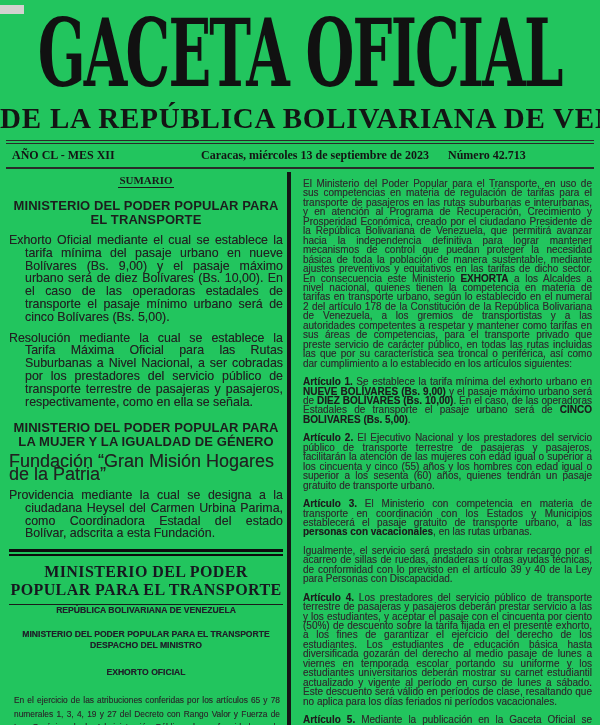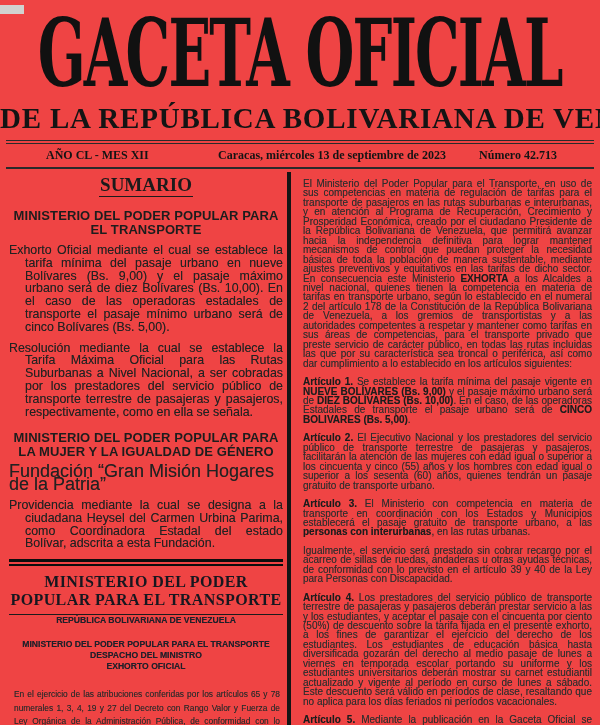--- a/index.html
+++ b/index.html
@@ -1,20 +1,20 @@
 <!DOCTYPE html>
 <html><head>
 <meta charset="utf-8">
 <style>
   * { margin:0; padding:0; box-sizing:border-box; }
   html,body { width:600px; height:725px; }
   body { background:#e9e9e7; font-family:"Liberation Sans", sans-serif; }
   .page {
     position:relative; width:600px; height:725px; overflow:hidden;
-    background:#ef4444; color:#1b1b1b;
+    background:#22c55e; color:#1b1b1b;
   }
   .scan-smudge { position:absolute; top:5px; left:0; width:24px; height:9px; background:#d2d2cf; }
 
   
   .masthead { text-align:center; padding-top:6px; }
   .masthead-title-wrap { height:94px; display:flex; align-items:center; justify-content:center; overflow:visible; }
   .masthead-title {
     font-family:"DejaVu Serif", serif; font-weight:bold; font-size:61px;
     letter-spacing:-2px; white-space:nowrap;
     transform:scale(0.92,1.52); transform-origin:center center;
@@ -22,52 +22,52 @@
   }
   .masthead-subtitle {
     font-family:"Liberation Serif", serif; font-weight:bold; font-size:29px;
     letter-spacing:0.8px; margin-top:2px; white-space:nowrap; color:#141414;
   }
 
   
   .rule-double { height:4px; border-top:1.5px solid #2a2a2a; border-bottom:1.5px solid #2a2a2a; margin:5px 6px 0 6px; }
   .dateline { display:flex; align-items:center; padding:4px 12px 3px 12px;
     font-family:"Liberation Serif", serif; font-weight:bold; font-size:12px; color:#141414; }
-  .dateline .dl-left  { width:170px; text-align:left;margin-left:34px; }
+  .dateline .dl-left  { width:170px; text-align:left; }
   .dateline .dl-center{ flex:1; text-align:center; font-size:12px; }
-  .dateline .dl-right { width:140px; text-align:center; }
+  .dateline .dl-right { width:140px; text-align:left; }
   .rule-single { border-top:2px solid #2a2a2a; margin:1px 6px 0 6px; }
 
   
   .columns { display:flex; height:566px; margin-top:1px; }
   .col-left { width:287px; padding:2px 4px 0 9px; }
   .divider { width:4px; background:#151515; margin-top:2px; }
   .col-right { flex:1; padding:9px 8px 0 12px; }
 
   
   .sumario-heading { text-align:center; font-family:"Liberation Serif", serif;
-    font-weight:bold; font-size:19px; margin-top:2px; }
+    font-weight:bold; font-size:11px; margin-top:2px; }
   .sumario-heading span { border-bottom:1.5px solid #1b1b1b; padding:0 1px 1px 1px; }
   .sec-title { text-align:center; font-weight:bold; font-size:13px; line-height:13.5px;
     margin-top:13px; letter-spacing:0.1px; color:#1d1d1d; }
   .entry { font-size:12.4px; line-height:12.8px; text-align:justify; margin-top:8px;
     padding-left:16px; text-indent:-16px; color:#222; text-shadow:0 0 0.5px rgba(30,30,30,0.45); }
   .sec-sub { font-size:18px; line-height:12.8px; margin-top:7px; color:#222;
     text-shadow:0 0 0.5px rgba(30,30,30,0.45); }
 
   .banner-rule { height:7px; border-top:3px solid #0d0d0d; border-bottom:2.5px solid #0d0d0d; margin-top:9px; }
   .ministry-banner { font-family:"Liberation Serif", serif; font-weight:bold; font-size:16px;
     line-height:17.5px; text-align:center; margin-top:7px; letter-spacing:0.4px; color:#17171f; }
   .banner-underline { border-top:1.5px solid #1b1b1b; margin-top:6px; }
 
   .art-head { text-align:center; font-weight:bold; font-size:8.6px; line-height:11px;
     color:#20202a; text-shadow:0 0 0.4px rgba(30,30,40,0.5); }
   .ah-republic { margin-top:0; }
   .ah-ministry { margin-top:13px; }
-  .ah-title { }
+  .ah-title { margin-top:16px; }
   .art-body { font-size:8.4px; line-height:13.4px; text-align:justify; margin-top:16px;
     padding:0 3px 0 5px; color:#2b2b2b; text-shadow:0 0 0.5px rgba(40,40,40,0.5); }
 
   
   .rp { font-size:10px; line-height:9.45px; text-align:justify; margin-bottom:9px;
     color:#2e2e2e; text-shadow:0 0 0.5px rgba(45,45,45,0.5); }
   .rp b { color:#1c1c1c; }
 </style>
 </head>
 <body>
@@ -115,21 +115,21 @@
         <div>DESPACHO DEL MINISTRO</div>
       </div>
       <div class="art-head ah-title">EXHORTO OFICIAL</div>
       <div class="art-body">En el ejercicio de las atribuciones conferidas por los artículos 65 y 78 numerales 1, 3, 4, 19 y 27 del Decreto con Rango Valor y Fuerza de Ley Orgánica de la Administración Pública, de conformidad con lo previsto en el Decreto N° 2.650, mediante el cual se crea el Ministerio del Poder Popular para el Transporte, de fecha 04 de enero de 2017, publicado en la Gaceta Oficial de la República Bolivariana de Venezuela N° 41.067 de la misma fecha,</div>
     </div>
 
     <div class="divider"></div>
 
     <div class="col-right">
       <p class="rp"><span>El Ministerio del Poder Popular para el Transporte, en uso de sus competencias en materia de regulación de tarifas para el transporte de pasajeros en las rutas suburbanas e interurbanas, y en atención al Programa de Recuperación, Crecimiento y Prosperidad Económica, creado por el ciudadano Presidente de la República Bolivariana de Venezuela, que permitirá avanzar hacia la independencia definitiva para lograr mantener mecanismos de control que puedan proteger la necesidad básica de toda la población de manera sustentable, mediante ajustes preventivos y equitativos en las tarifas de dicho sector. En consecuencia este Ministerio </span><b>EXHORTA</b><span> a los Alcaldes a nivel nacional, quienes tienen la competencia en materia de tarifas en transporte urbano, según lo establecido en el numeral 2 del artículo 178 de la Constitución de la República Bolivariana de Venezuela, a los gremios de transportistas y a las autoridades competentes a respetar y mantener como tarifas en sus áreas de competencias, para el transporte privado que preste servicio de carácter público, en todas las rutas incluidas las que por su característica sea troncal o periférica, así como dar cumplimiento a lo establecido en los artículos siguientes:</span></p>
-      <p class="rp"><b>Artículo 1.</b><span> Se establece la tarifa mínima del pasaje vigente en </span><b>NUEVE BOLÍVARES (Bs. 9,00)</b><span> y el pasaje máximo urbano será de </span><b>DIEZ BOLÍVARES (Bs. 10,00)</b><span>. En el caso, de las operadoras Estadales de transporte el pasaje urbano será de </span><b>CINCO BOLIVARES (Bs. 5,00)</b><span>.</span></p>
+      <p class="rp"><b>Artículo 1.</b><span> Se establece la tarifa mínima del exhorto urbano en </span><b>NUEVE BOLÍVARES (Bs. 9,00)</b><span> y el pasaje máximo urbano será de </span><b>DIEZ BOLÍVARES (Bs. 10,00)</b><span>. En el caso, de las operadoras Estadales de transporte el pasaje urbano será de </span><b>CINCO BOLIVARES (Bs. 5,00)</b><span>.</span></p>
       <p class="rp"><b>Artículo 2.</b><span> El Ejecutivo Nacional y los prestadores del servicio público de transporte terrestre de pasajeras y pasajeros, facilitarán la atención de las mujeres con edad igual o superior a los cincuenta y cinco (55) años y los hombres con edad igual o superior a los sesenta (60) años, quienes tendrán un pasaje gratuito de transporte urbano.</span></p>
-      <p class="rp"><b>Artículo 3.</b><span> El Ministerio con competencia en materia de transporte en coordinación con los Estados y Municipios establecerá el pasaje gratuito de transporte urbano, a las </span><b>personas con interurbanas</b><span>, en las rutas urbanas.</span></p>
+      <p class="rp"><b>Artículo 3.</b><span> El Ministerio con competencia en materia de transporte en coordinación con los Estados y Municipios establecerá el pasaje gratuito de transporte urbano, a las </span><b>personas con vacacionales</b><span>, en las rutas urbanas.</span></p>
       <p class="rp"><span>Igualmente, el servicio será prestado sin cobrar recargo por el acarreo de sillas de ruedas, andaderas u otras ayudas técnicas, de conformidad con lo previsto en el artículo 39 y 40 de la Ley para Personas con Discapacidad.</span></p>
       <p class="rp"><b>Artículo 4.</b><span> Los prestadores del servicio público de transporte terrestre de pasajeras y pasajeros deberán prestar servicio a las y los estudiantes, y aceptar el pasaje con el cincuenta por ciento (50%) de descuento sobre la tarifa fijada en el presente exhorto, a los fines de garantizar el ejercicio del derecho de los estudiantes. Los estudiantes de educación básica hasta diversificada gozarán del derecho al medio pasaje de lunes a viernes en temporada escolar portando su uniforme y los estudiantes universitarios deberán mostrar su carnet estudiantil actualizado y vigente al período en curso de lunes a sábado. Este descuento será válido en períodos de clase, resaltando que no aplica para los días feriados ni períodos vacacionales.</span></p>
       <p class="rp"><b>Artículo 5.</b><span> Mediante la publicación en la Gaceta Oficial se fijarán las tarifas para el transporte público correspondientes a las rutas que por sus características particulares y peculiares ameriten el establecimiento de tarifas distintas a las antes señaladas, por lo que los Alcaldes y demás autoridades competentes deberán velar por su cumplimiento; en caso de que exista alguna consideración, hacer llegar toda información de dichas rutas al Ministerio del Poder Popular para el Transporte y al Instituto Nacional de Transporte</span></p>
     </div>
   </div>
 </div>
 
 </body></html>

